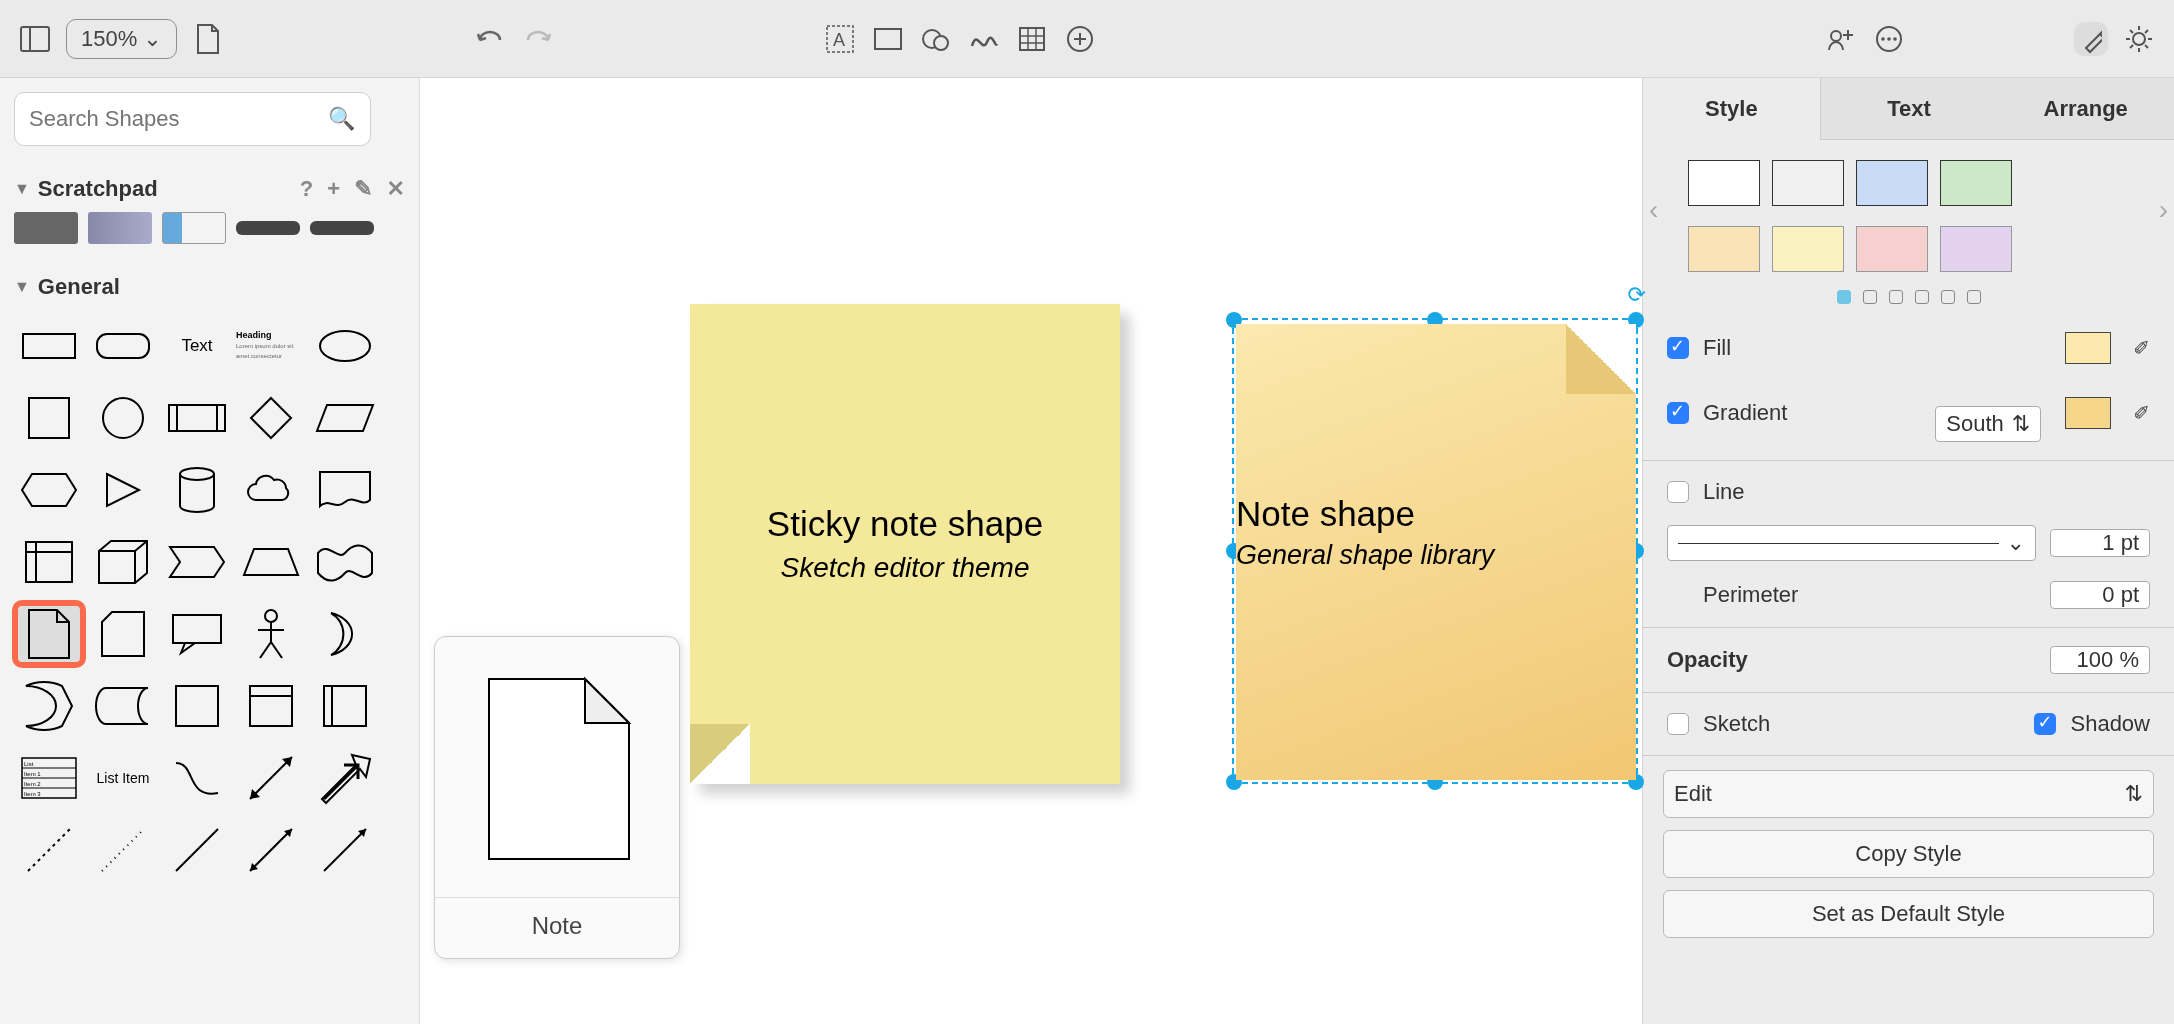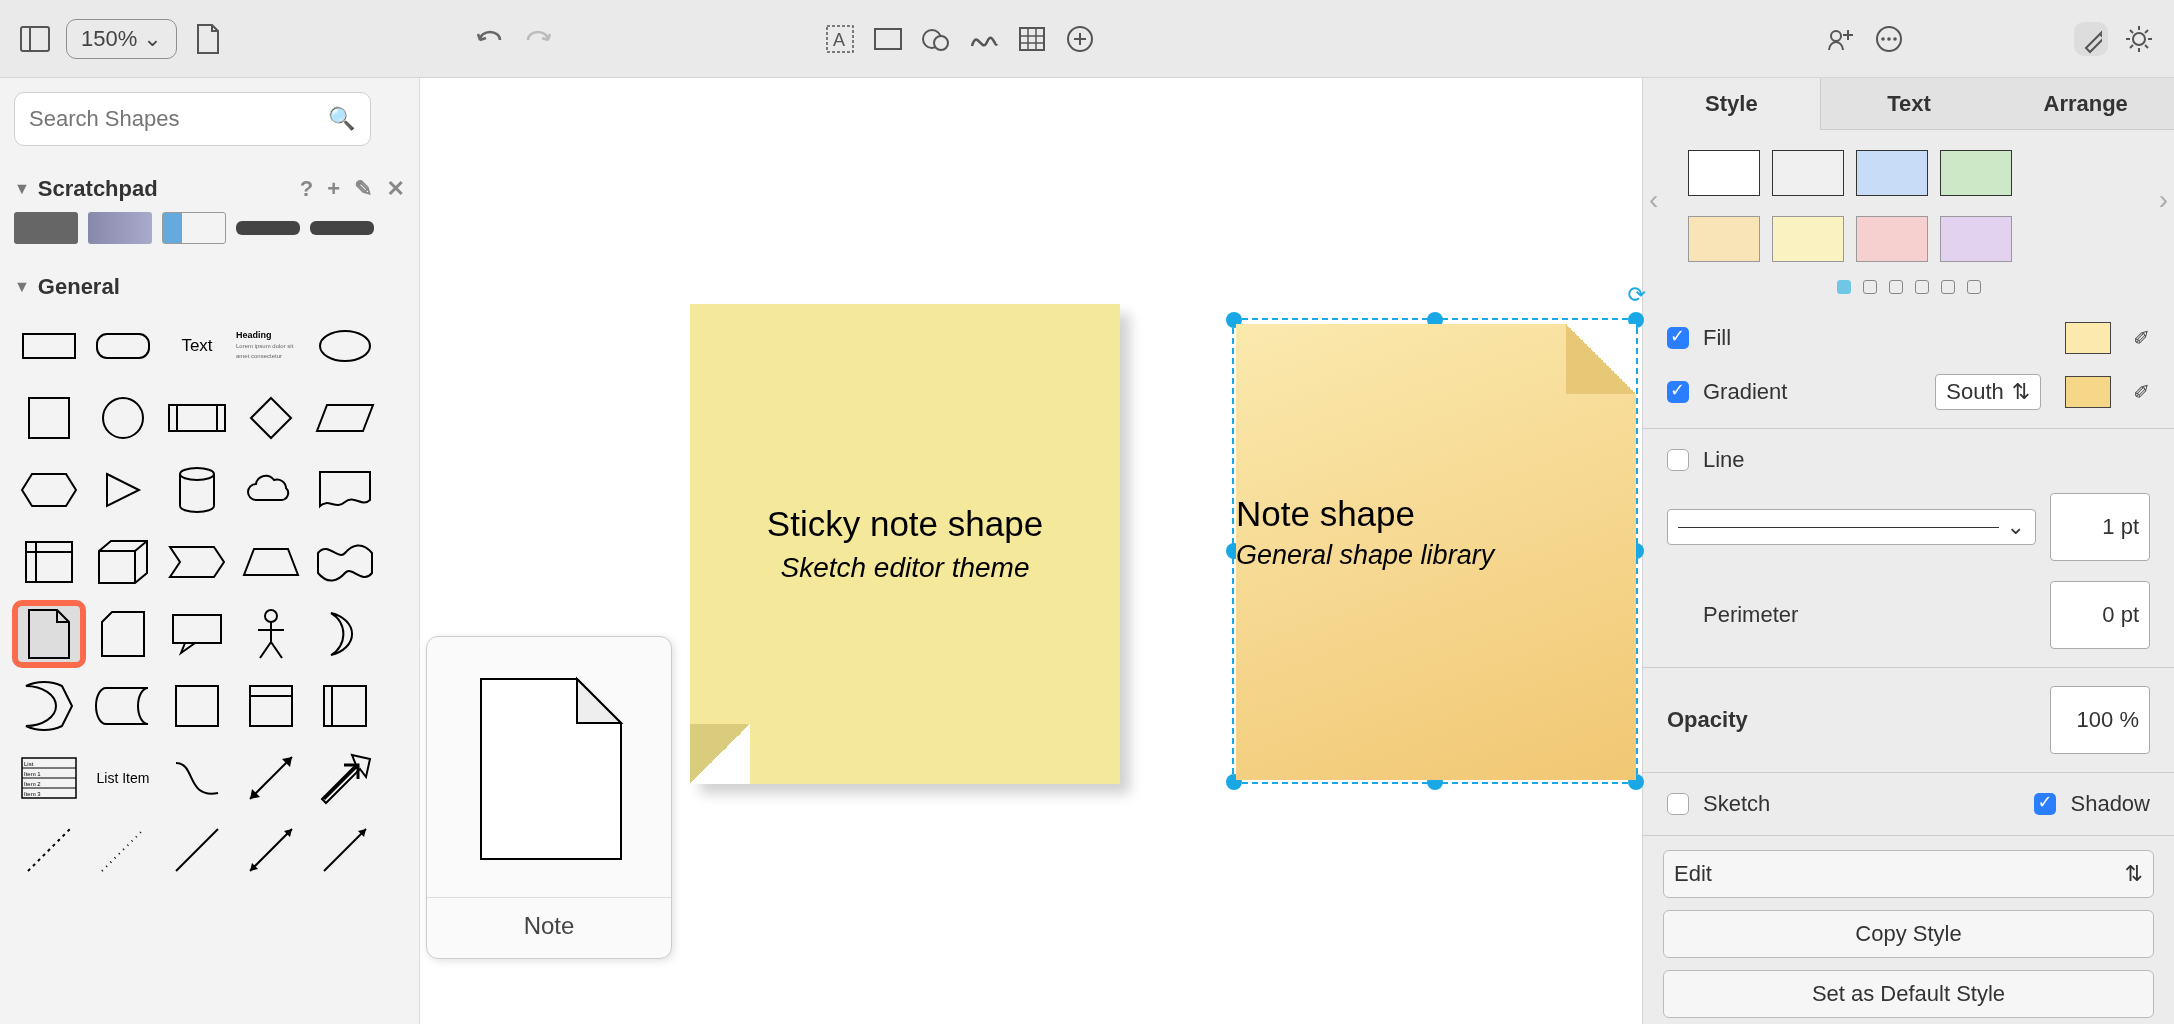--- a/index.html
+++ b/index.html
@@ -66,22 +66,22 @@
 .dots { display:flex; gap:12px; justify-content:center; margin:10px 0 18px; }
 .dot { width:14px; height:14px; border:1.5px solid #888; border-radius:3px; }
 .dot.active { background:#6fc6e6; border-color:#6fc6e6; }
 .prop-row { display:flex; align-items:center; padding:10px 24px; gap:14px; }
 .chk { width:22px; height:22px; background:#2a7eff; border-radius:5px; position:relative; }
 .chk::after { content:"✓"; color:#fff; position:absolute; left:3px; top:-2px; font-size:18px; }
 .chk.empty { background:#fff; border:1.5px solid #aaa; }
 .chk.empty::after { content:""; }
 .mini-swatch { width:46px; height:32px; border:1.5px solid #444; margin-left:auto; }
 .eyedrop { font-size:20px; color:#444; margin-left:8px; }
-.dropdown { background:#fff; border:1px solid #aaa; border-radius:4px; padding:4px 10px; display:flex; align-items:center; gap:8px; }
-.num-field { background:#fff; border:1px solid #aaa; border-radius:4px; padding:20px 10px; width:100px; text-align:right; margin-left:auto;}
+.dropdown { background:#fff; border:1px solid #aaa; border-radius:4px; padding:4px 10px; display:flex; align-items:center; gap:8px;margin-top:22px; }
+.num-field { background:#fff; border:1px solid #aaa; border-radius:4px; padding:0 10px; width:100px; text-align:right; margin-left:auto;}
 .line-select { flex:1; background:#fff; border:1px solid #aaa; border-radius:4px; height:36px; display:flex; align-items:center; padding:0 10px; }
 .btn-row { padding:6px 20px; }
 .btn { width:100%; background:#f6f6f6; border:1px solid #bbb; border-radius:6px; padding:10px; font-size:22px; text-align:center; }
 .prop-hdr { display:flex; padding:10px 20px; font-weight:600; border-top:1px solid #ccc; margin-top:8px;}
 .prop-hdr div { flex:1; }
 </style>
 </head>
 <body>
 
 <div class="toolbar">
@@ -480,21 +480,21 @@
       <div class="sel-handle" style="right:-8px;bottom:-8px"></div>
       <div class="sel-diamond" style="right:70px;top:54px"></div>
       <div class="rotate-handle" style="right:-10px;top:-38px">⟳</div>
     </div>
     <div class="note-shape" style="left:816px; top:246px;">
       <div class="note-fold"></div>
       <div class="title">Note shape</div>
       <div class="subtitle">General shape library</div>
     </div>
 
-    <div class="shape-tooltip" style="left:6px; top:558px;">
+    <div class="shape-tooltip" style="left:14px; top:558px;">
       <div class="preview">
         <svg width="160" height="200">
             <path d="M12 12h96l44 44v136H12z" fill="#fff" stroke="#000" stroke-width="2"></path>
             <path d="M108 12v44h44z" fill="#eee" stroke="#000" stroke-width="2"></path>
           </svg>
       </div>
       <div class="label">Note</div>
     </div>
 
     <div style="position:absolute; left:-351px; top:746px; font-size:22px; transform:scaleX(-1)"></div>

